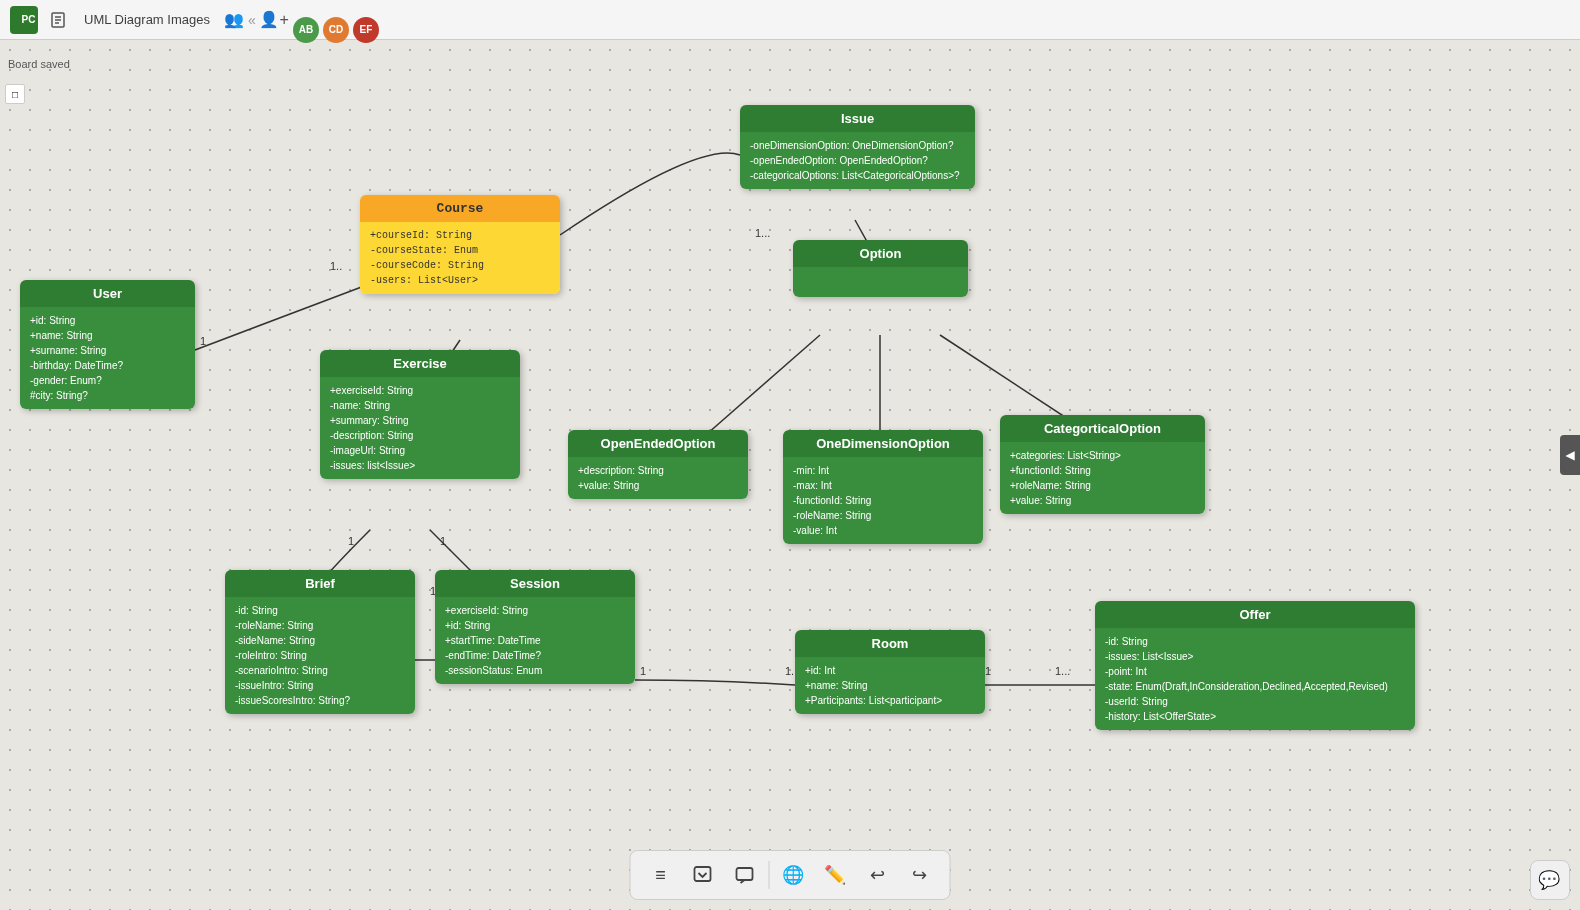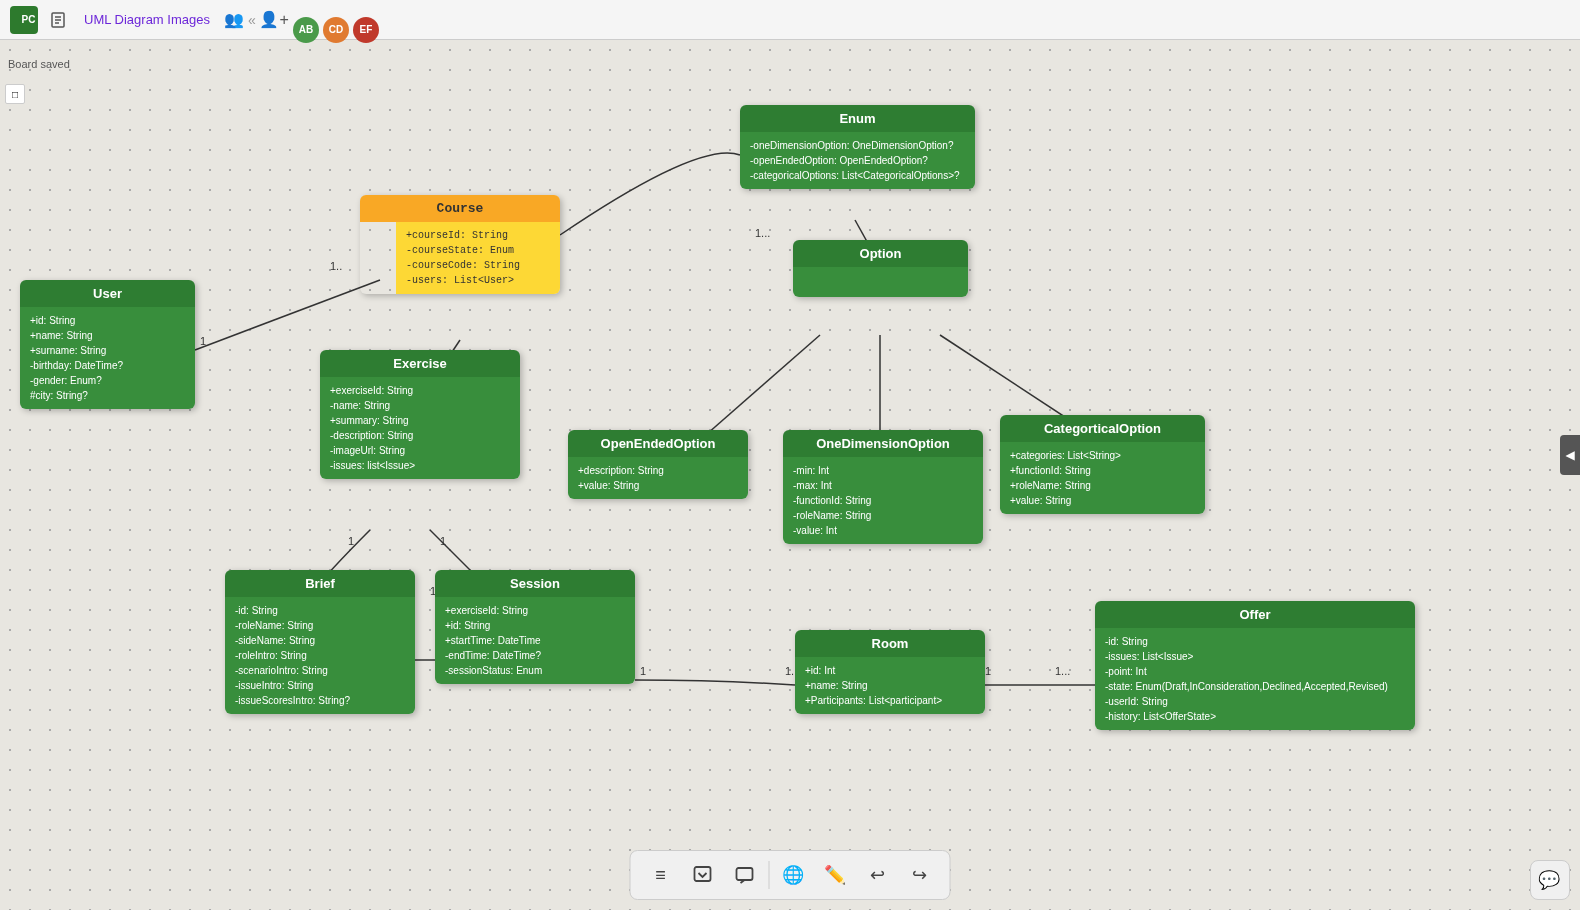--- a/index.html
+++ b/index.html
@@ -32,21 +32,21 @@
       display: flex; align-items: center; justify-content: center;
       color: white; font-size: 10px; font-weight: bold; padding-left: 9px;
     }
     .header-icon-btn {
       width: 24px; height: 24px;
       background: none; border: none; cursor: pointer;
       display: flex; align-items: center; justify-content: center;
       color: #555; font-size: 14px;
     }
     .header-title {
-      font-size: 13px; color: #6d28d9; font-weight: 500;
+      font-size: 13px; color: #404040; font-weight: 500;
       margin: 0 6px;
     }
     .header-users {
       display: flex; align-items: center; gap: 4px;
     }
     .avatar {
       width: 26px; height: 26px; border-radius: 50%;
       display: flex; align-items: center; justify-content: center;
       font-size: 10px; font-weight: bold; color: white; margin-top: 20px;
     }
@@ -99,21 +99,21 @@
     }
     .uml-class-body {
       padding: 6px 10px;
       font-size: 10px;
       color: white;
       line-height: 1.5;
     }
     .uml-green .uml-class-header { background: #2e7d32; }
     .uml-green .uml-class-body { background: #388e3c; }
     .uml-yellow .uml-class-header { background: #f9a825; color: #333; }
-    .uml-yellow .uml-class-body { background: #fdd835; color: #333; margin-left: 36px; }
+    .uml-yellow .uml-class-body { background: #fdd835; color: #333; }
 
     
     #left-toolbar {
       position: absolute;
       top: 80px; left: 0;
       width: 30px;
       display: flex; flex-direction: column; align-items: center;
       gap: 4px;
       z-index: 100;
       padding: 4px;
@@ -317,21 +317,21 @@
     <div class="uml-class-body">
       <div>+exerciseId: String</div>
       <div>+id: String</div>
       <div>+startTime: DateTime</div>
       <div>-endTime: DateTime?</div>
       <div>-sessionStatus: Enum</div>
     </div>
   </div>
 
   <div class="uml-class uml-green" style="left:740px; top:65px; width:235px;">
-    <div class="uml-class-header">Enum</div>
+    <div class="uml-class-header">Issue</div>
     <div class="uml-class-body">
       <div>-oneDimensionOption: OneDimensionOption?</div>
       <div>-openEndedOption: OpenEndedOption?</div>
       <div>-categoricalOptions: List&lt;CategoricalOptions&gt;?</div>
     </div>
   </div>
 
   <div class="uml-class uml-green" style="left:793px; top:200px; width:175px;">
     <div class="uml-class-header">Option</div>
     <div class="uml-class-body" style="min-height:30px;"></div>

